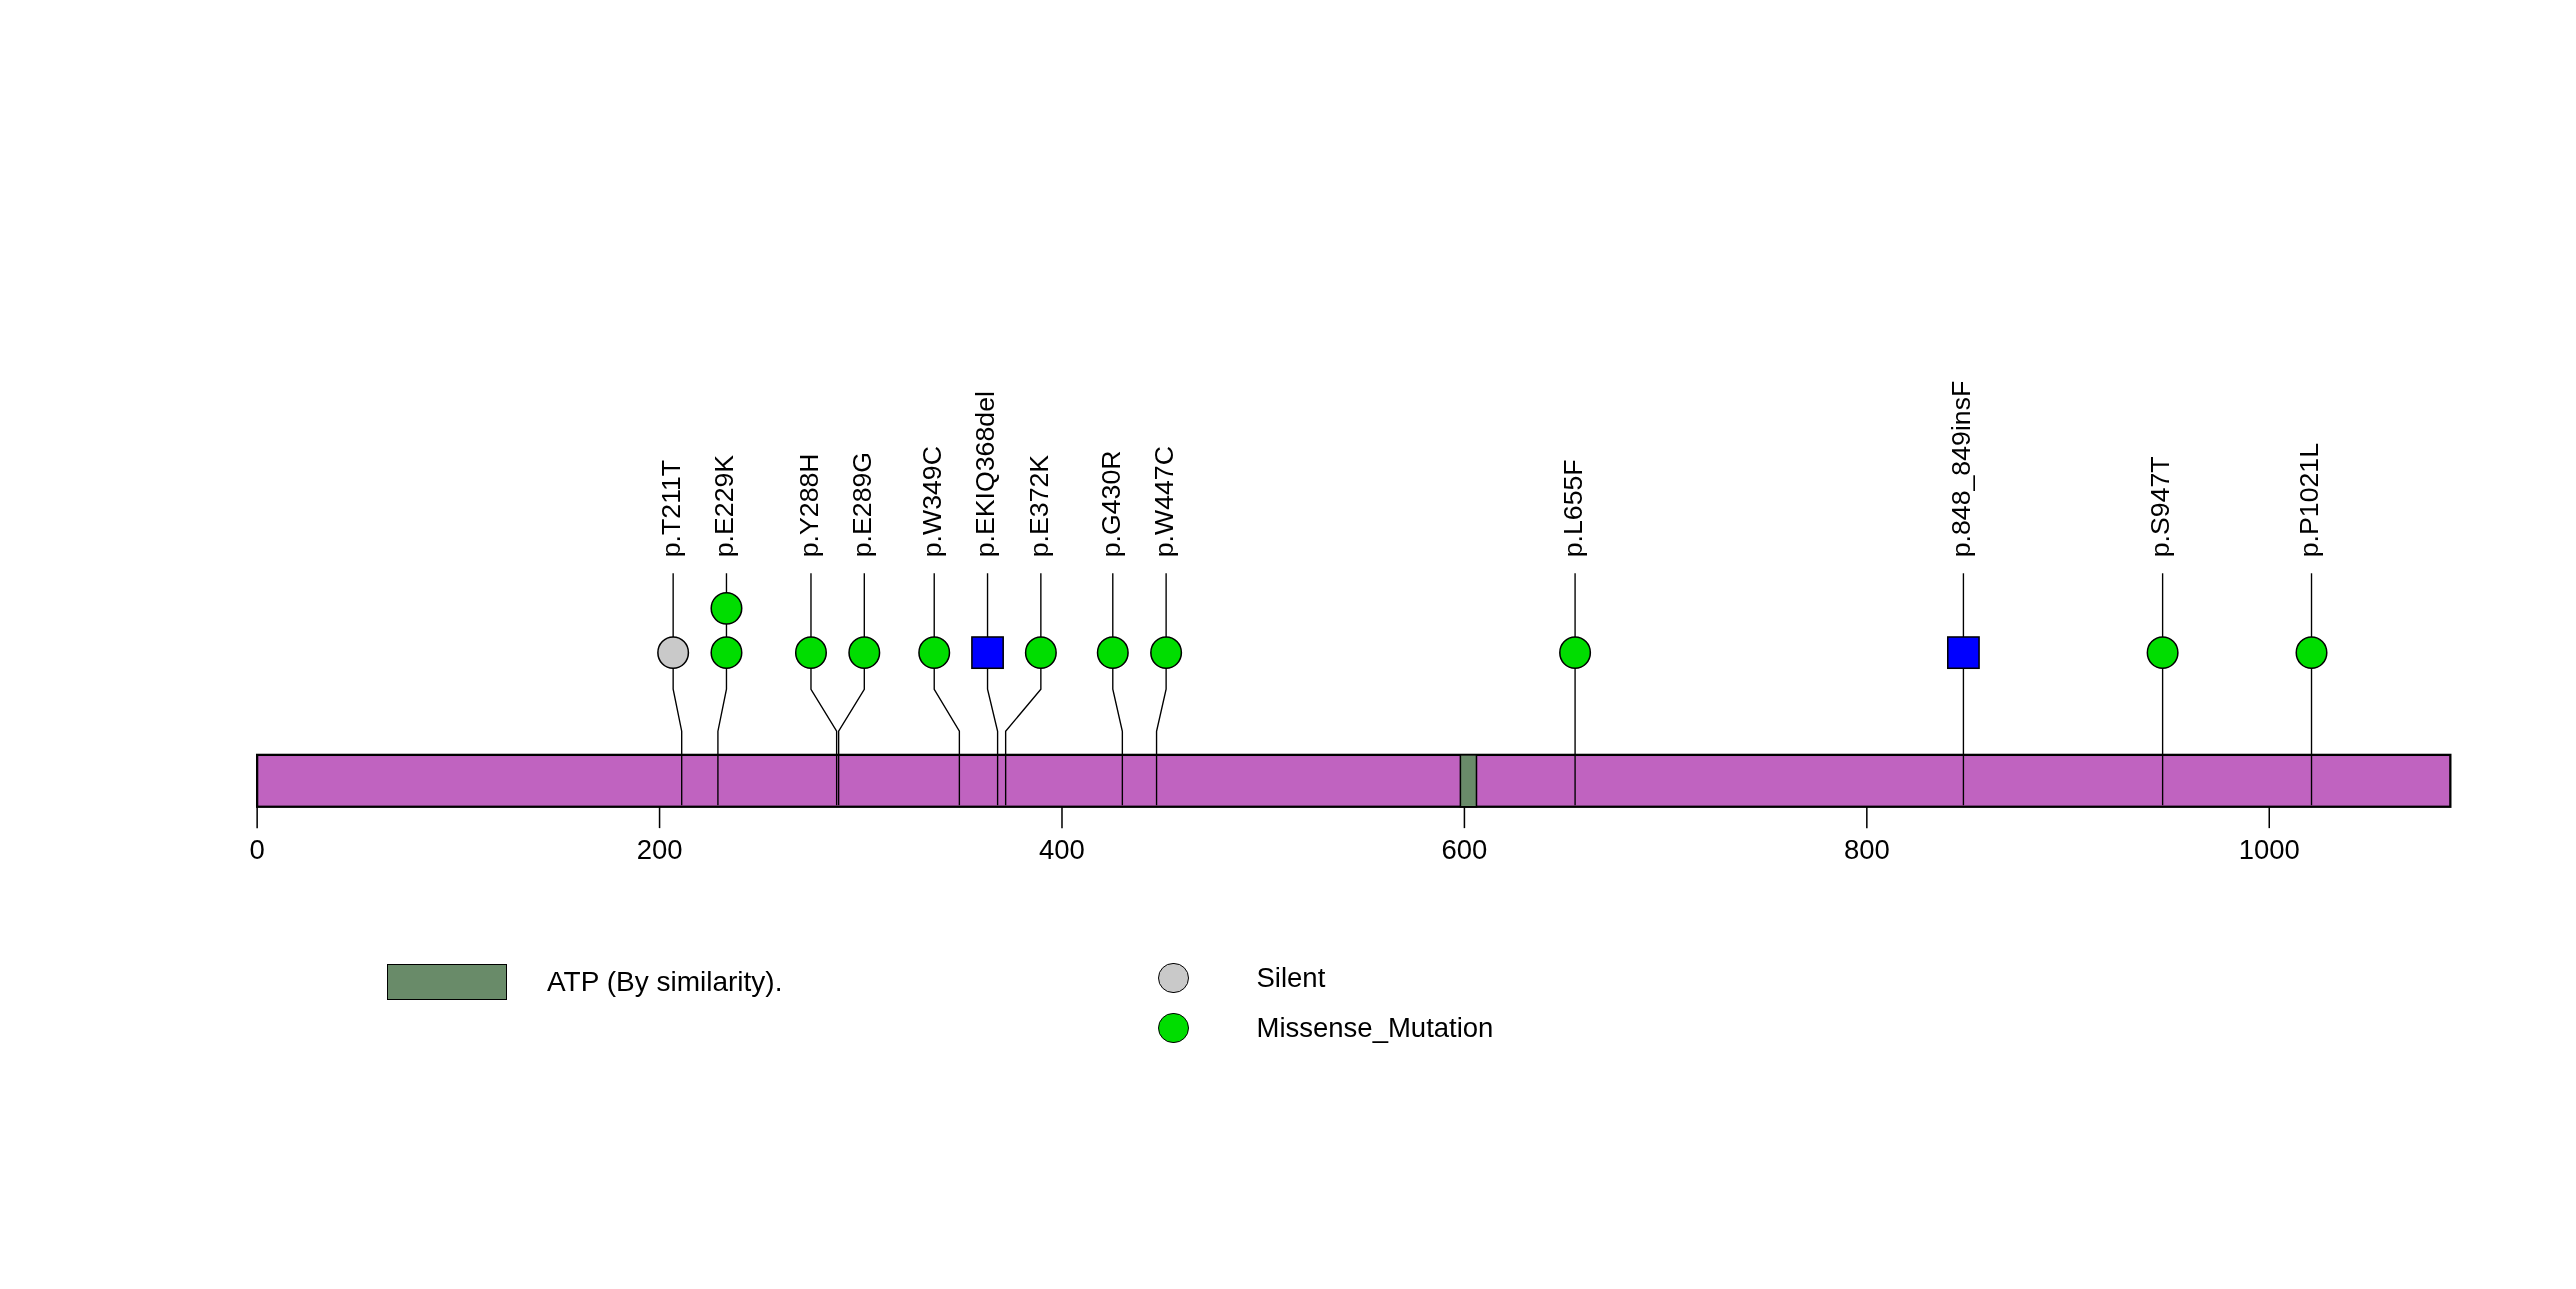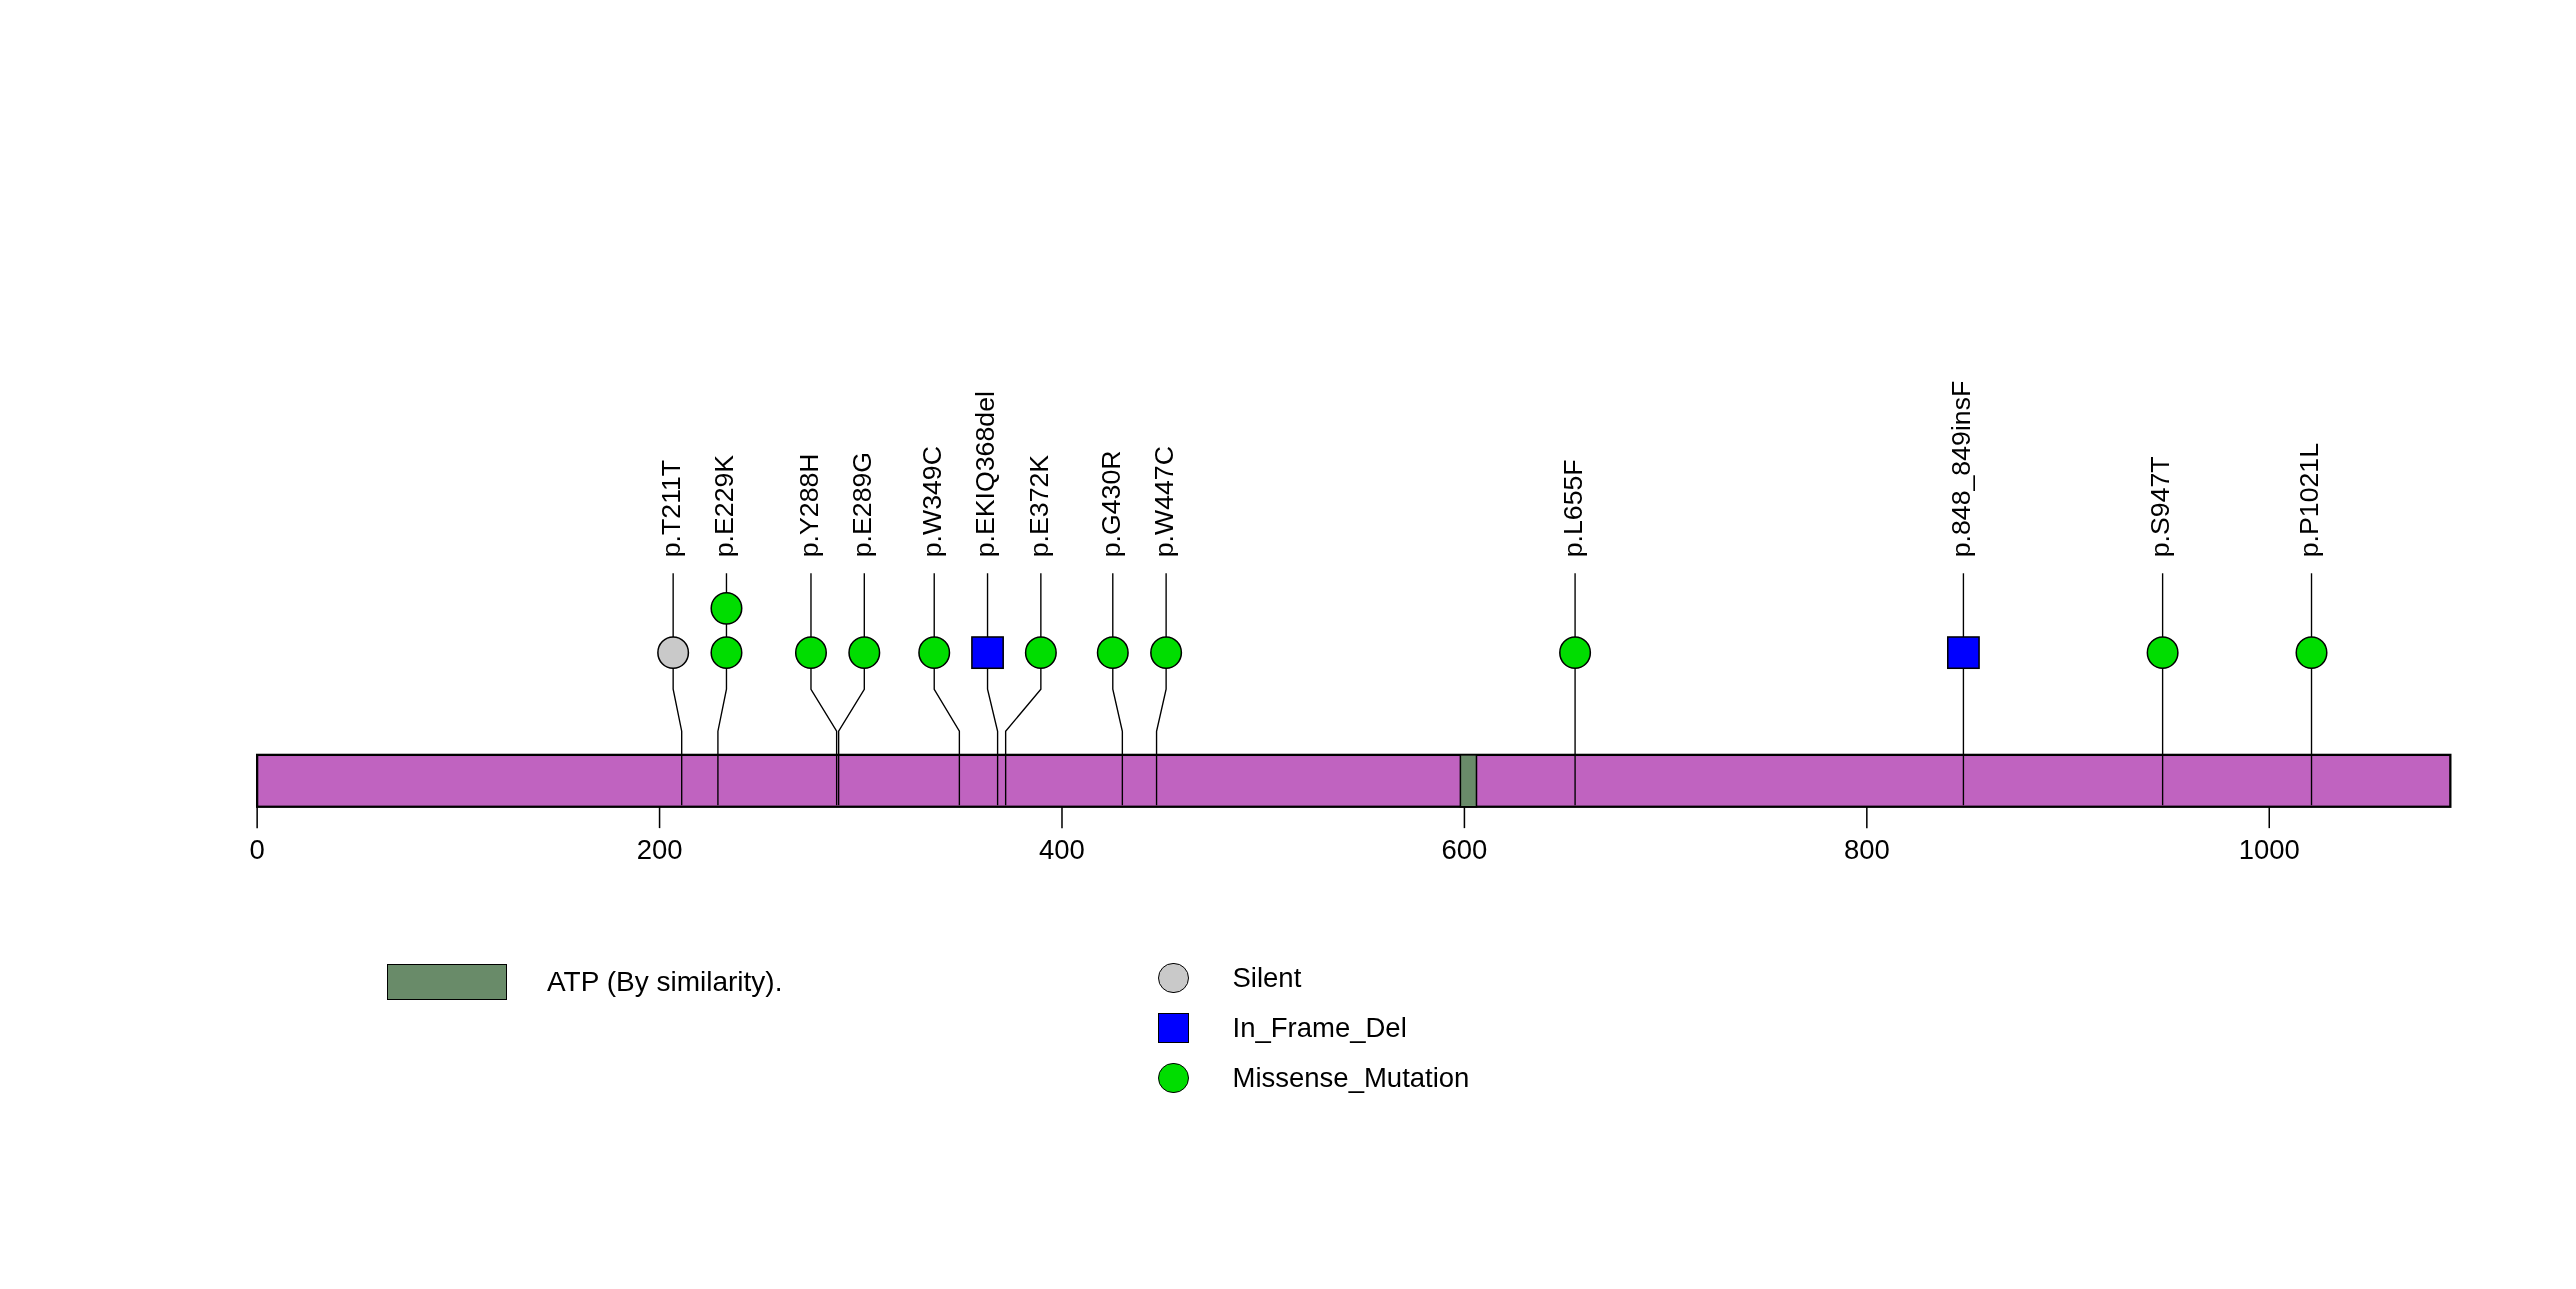--- a/index.html
+++ b/index.html
@@ -56,21 +56,21 @@
     width: 30.5px;
     height: 30.5px;
     box-sizing: border-box;
     border: 1.5px solid #000000;
     flex: 0 0 auto;
   }
   .mut-swatch.circle {
     border-radius: 50%;
   }
   .mut-label {
-    margin-left: 44px;
+    margin-left: 68px;
     font-size: 27.5px;
     line-height: 1;
     white-space: nowrap;
   }
 </style>
 </head>
 <body>
 
 <div class="canvas">
   <svg id="plot" width="2576" height="1290" viewBox="0 0 3376 1690">
@@ -144,22 +144,18 @@
     <div class="atp-swatch" id="atp-swatch" style="background: rgb(105, 139, 105);"></div>
     <span class="atp-label">ATP (By similarity).</span>
   </div>
 
   <div class="mut-legend" id="mut-legend">
       <div class="mut-row">
         <div class="mut-swatch circle" style="background: rgb(201, 201, 201);"></div>
         <span class="mut-label">Silent</span>
       </div>
       <div class="mut-row">
-        <div class="mut-swatch square" style="background: rgb(0, 0, 255);"></div>
-        <span class="mut-label">In_Frame_Del</span>
-      </div>
-      <div class="mut-row">
         <div class="mut-swatch circle" style="background: rgb(0, 221, 0);"></div>
         <span class="mut-label">Missense_Mutation</span>
       </div>
     </div>
 </div>
 
 
 </body></html>

